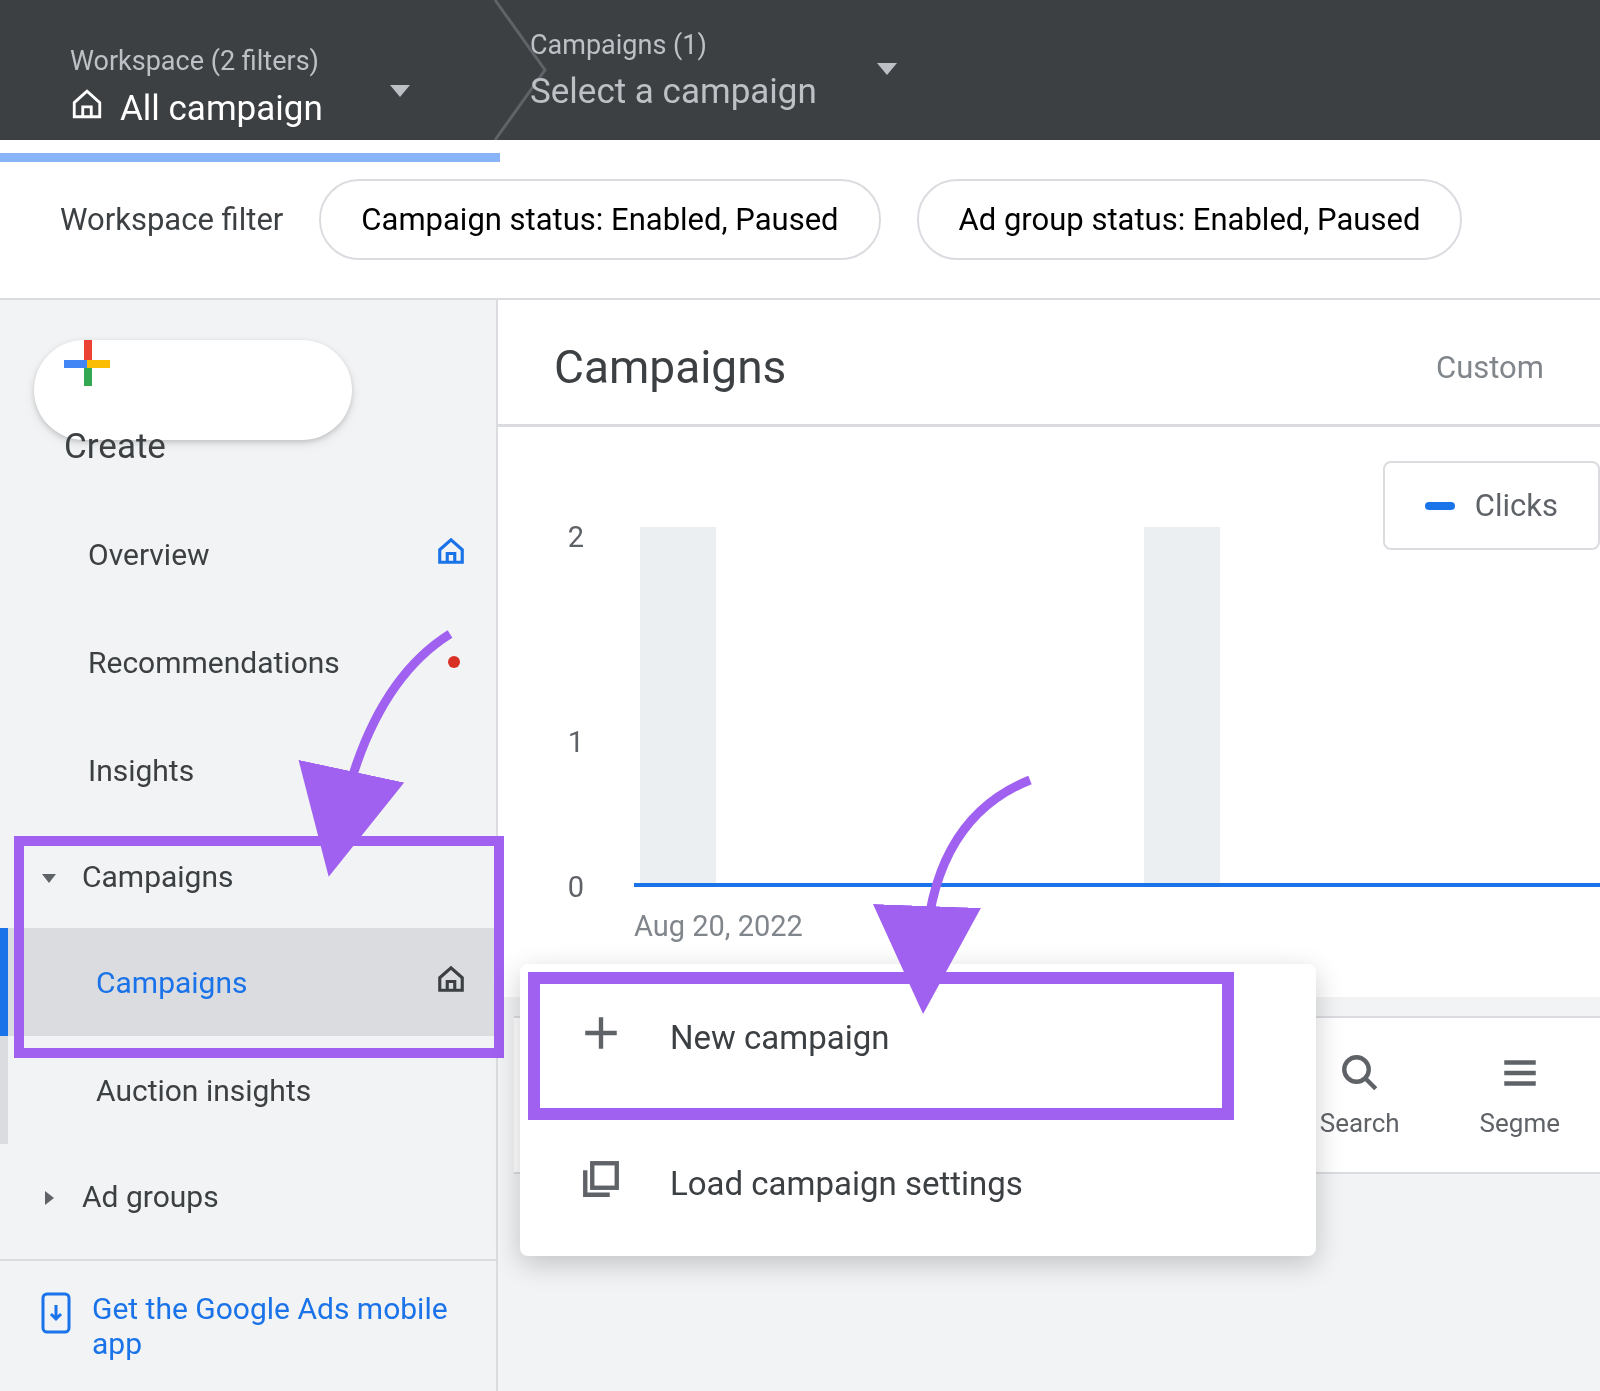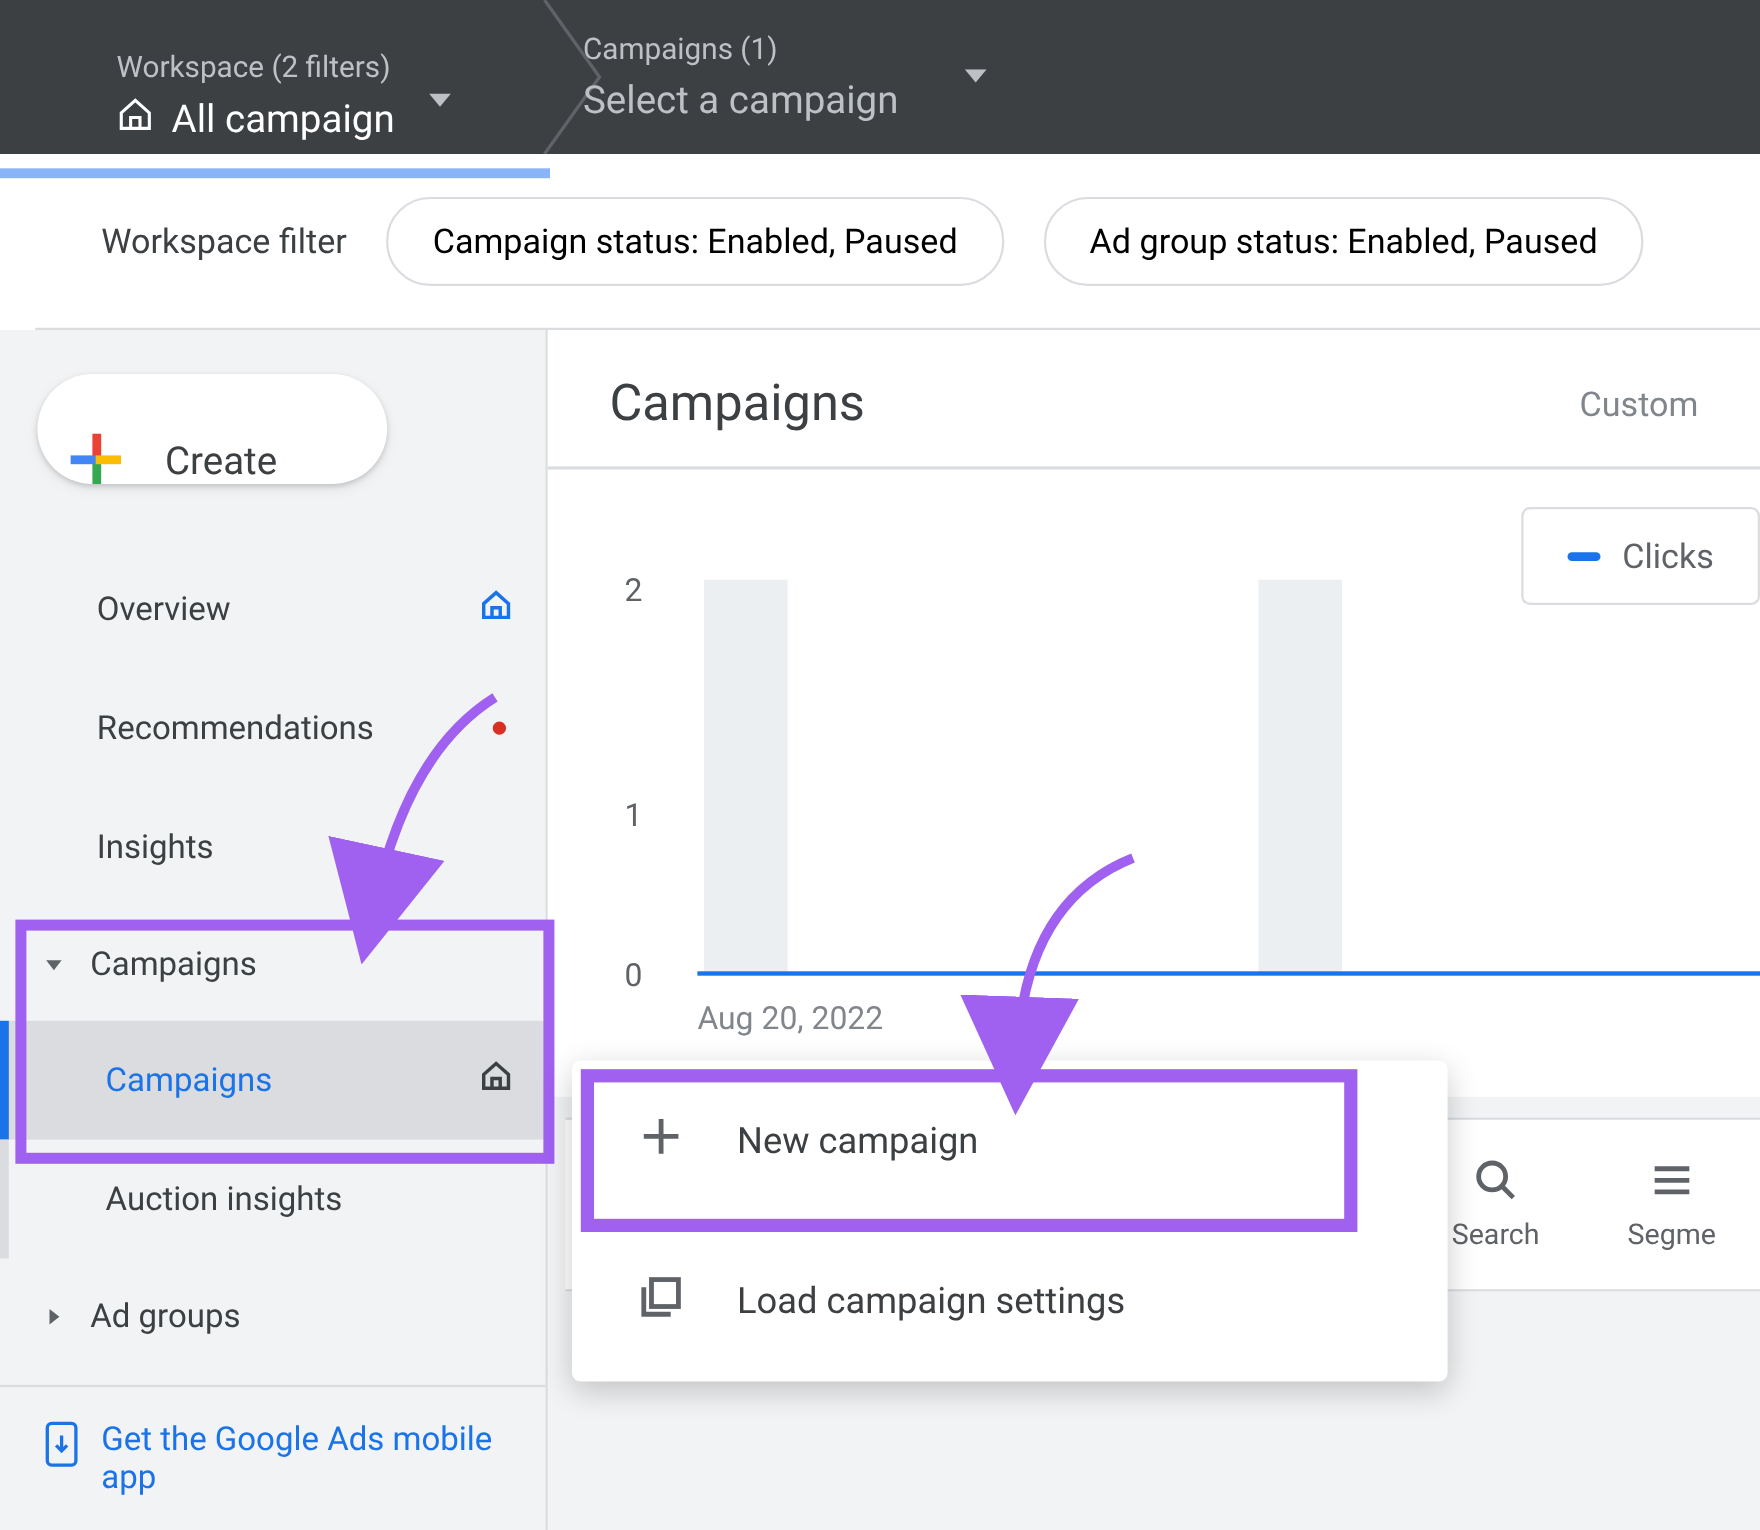--- a/index.html
+++ b/index.html
@@ -16,41 +16,40 @@
   }
   .bc-section {
     display: flex;
     flex-direction: column;
     justify-content: center;
     padding: 0 40px 0 60px;
     height: 100%;
     position: relative;
     cursor: pointer;
   }
-  .bc-section.ws { padding-left: 106px; width: 500px; border-bottom: 9px solid #8ab4f8; margin-top: 44px; }
+  .bc-section.ws { padding-left: 70px; width: 500px; border-bottom: 9px solid #8ab4f8; margin-top: 44px; }
   .bc-section.camp { padding-left: 30px; }
   .bc-small { font-size: 27px; color: #bdc1c6; margin-bottom: 10px; }
   .bc-large { font-size: 35px; color: #fff; display: flex; align-items: center; gap: 16px; }
   .bc-large.grey { color: #bdc1c6; }
   .home-ic svg { width: 34px; height: 34px; }
   .drop-ic { margin-left: 20px; }
   .drop-ic svg { width: 20px; height: 14px; fill: #bdc1c6; }
   .bc-chev { position: absolute; left: 490px; top: 0; height: 100%; width: 80px; }
   .bc-chev svg { height: 100%; width: 100%; }
 
   
   .filterbar {
     height: 160px;
     display: flex;
     align-items: center;
     padding: 0 60px;
     gap: 36px;
     border-bottom: 2px solid #dadce0;
     background: #fff;
-    margin-left: 32px;
   }
   .filterbar .label { font-size: 31px; color: #3c4043; }
   .chip {
     border: 2px solid #dadce0;
     border-radius: 40px;
     padding: 20px 40px;
     font-size: 31px;
     color: #000000;
     background: #fff;
     cursor: pointer;
@@ -66,27 +65,28 @@
     flex-direction: column;
     position: relative;
   }
   .create-wrap { padding: 40px 34px; }
   .create-btn {
     background: #fff;
     border-radius: 60px;
     height: 100px;
     width: 318px;
     display: flex;
-    align-items: flex-end;
+    align-items: flex-start;
     gap: 40px;
     padding: 0 50px 0 30px;
     font-size: 35px;
     color: #3c4043;
     cursor: pointer;
     box-shadow: 0 2px 5px rgba(0,0,0,.15), 0 4px 12px rgba(0,0,0,.08);
+    flex-direction: column;
   }
   .plus-ic { width: 46px; height: 46px; position: relative; flex-shrink: 0; }
   .plus-ic svg { width: 46px; height: 46px; }
 
   .nav { display: flex; flex-direction: column; padding-top: 20px; }
   .nav-item {
     height: 108px;
     display: flex;
     align-items: center;
     padding: 0 30px 0 88px;

